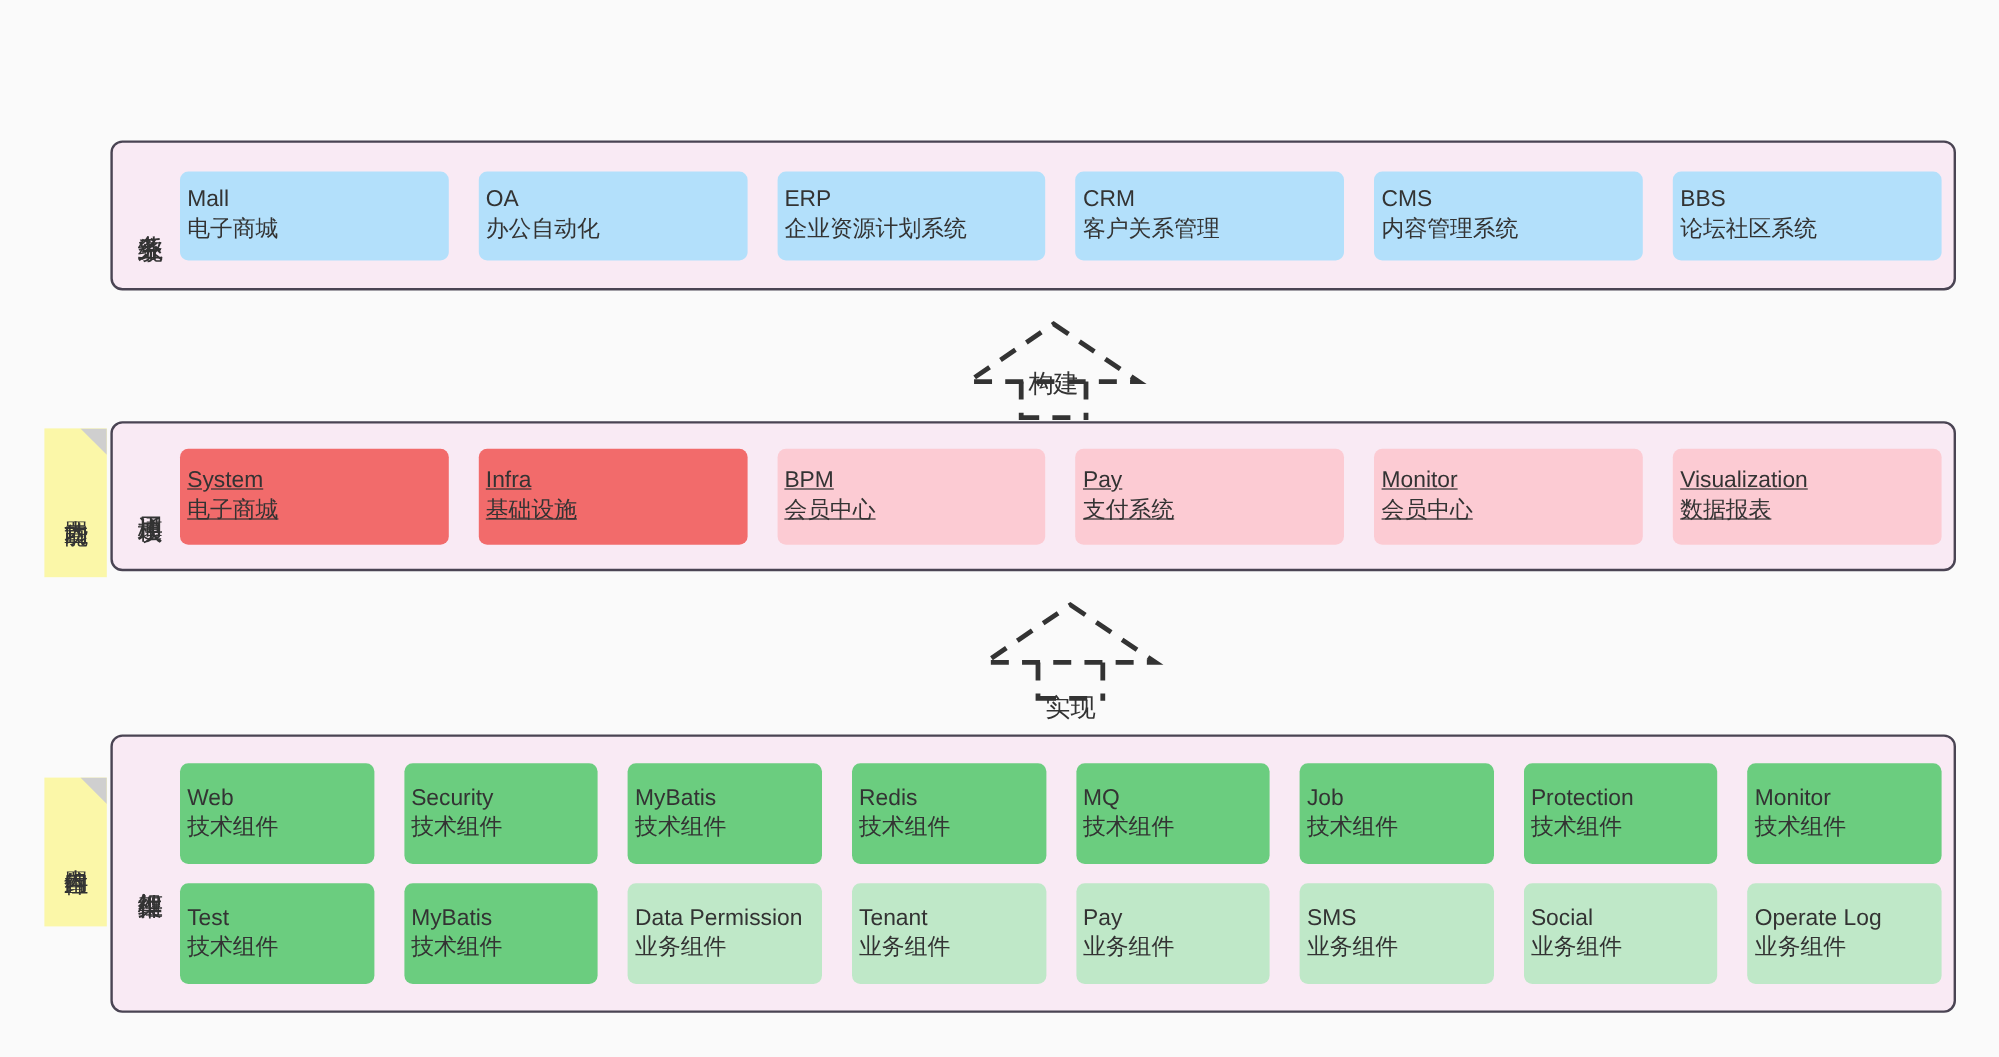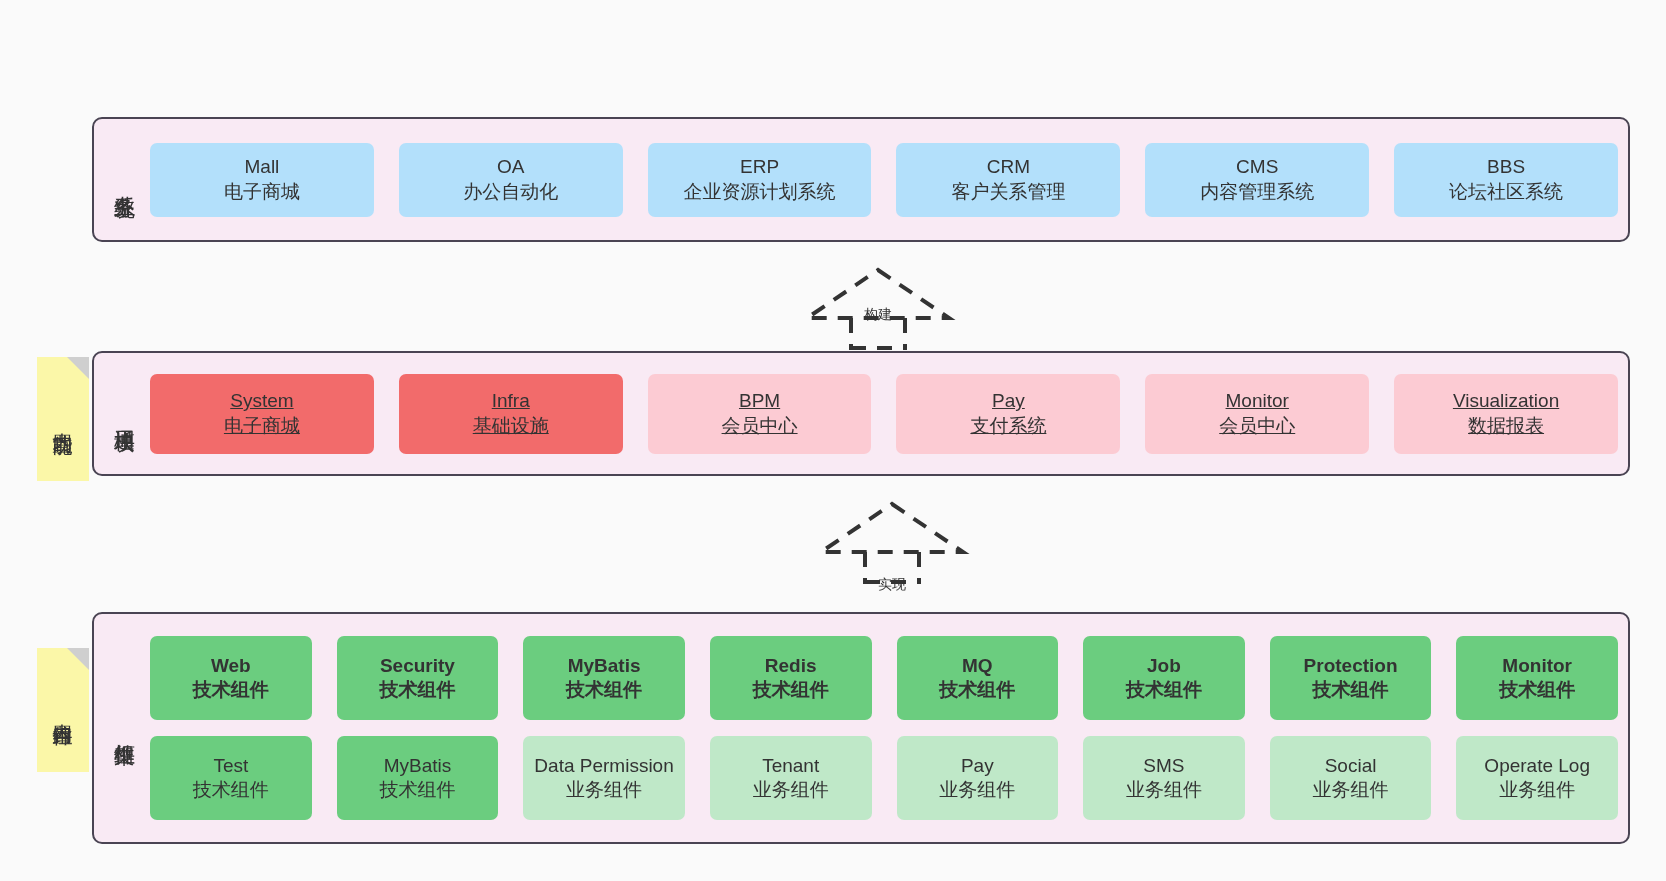--- a/index.html
+++ b/index.html
@@ -60,21 +60,21 @@
     align-items: stretch;
   }
 
   
   .box {
     flex: 1 1 0;
     box-sizing: border-box;
     border-radius: 7px;
     display: flex;
     flex-direction: column;
-    align-items: center;
+    align-items: flex-start;
     justify-content: center;
     text-align: center;
     font-size: 19px;
     line-height: 1.28;
     color: #333333;
     padding: 4px 6px;
     min-width: 0;
   }
   .box .ln { display: block; white-space: nowrap; }
   .box .ln.wrap { white-space: normal; }
@@ -115,21 +115,21 @@
   .uml {
     position: absolute;
     width: 150px;
   }
   .uml svg { display: block; overflow: visible; }
   .uml-label {
     position: absolute;
     left: 0;
     right: 0;
     text-align: center;
-    font-size: 14px;
+    font-size: 21px;
     color: #333333;
     background: transparent;
   }
 </style>
 </head>
 <body>
 
 <div class="canvas">
 
   <div class="layer" id="layer-1" style="left:92px; top:117px; width:1538px; height:125px;">
@@ -219,21 +219,21 @@
 
   <div class="note" style="left:37px; top:648px; width:52px; height:124px;">
     <span>内置组件</span>
     <span class="note-fold"></span>
   </div>
 
   <div class="layer" id="layer-3" style="left:92px; top:612px; width:1538px; height:232px;">
     <div class="layer-title">框架组件</div>
     <div class="layer-body">
 
-      <div class="row" style="height:84px;font-weight:bold;">
+      <div class="row" style="height:84px;">
         <div class="box green">
           <span class="ln">Web</span>
           <span class="ln">技术组件</span>
         </div>
         <div class="box green">
           <span class="ln">Security</span>
           <span class="ln">技术组件</span>
         </div>
         <div class="box green">
           <span class="ln">MyBatis</span>

